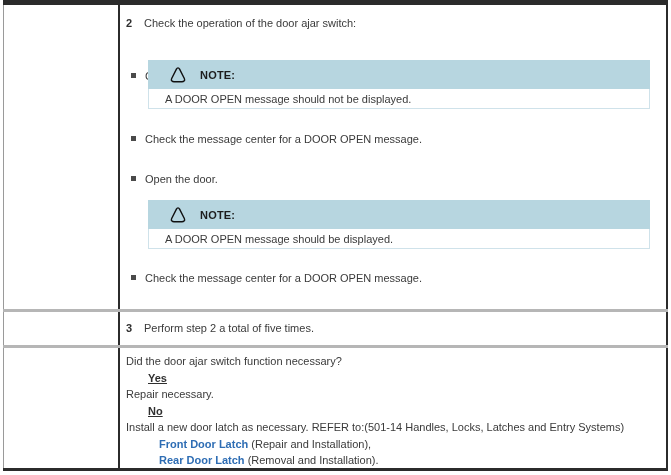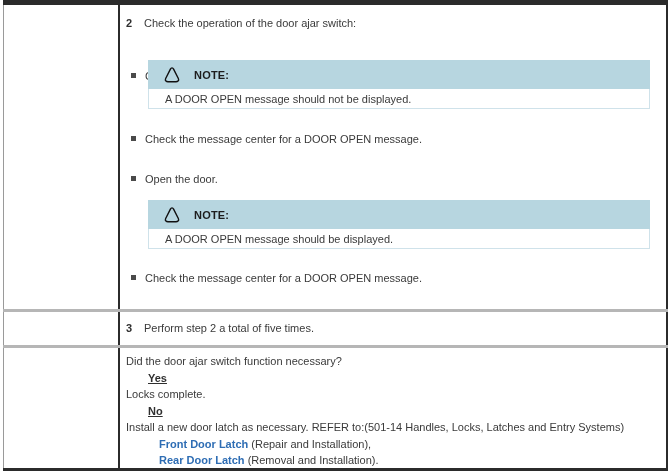--- a/index.html
+++ b/index.html
@@ -136,21 +136,21 @@
   .note {
     position: absolute;
     left: 148px;
     width: 502px;
   }
   .note-head {
     background: #b7d6e0;
     height: 29px;
     display: flex;
     align-items: center;
-    padding-left: 14px;
+    padding-left: 20px;
     box-sizing: border-box;
   }
   .note-icon {
     width: 20px;
     height: 20px;
     flex: 0 0 20px;
     display: block;
   }
   .note-label {
     font-size: 11px;
@@ -273,21 +273,21 @@
   </div>
 
   <div class="step" style="left:126px;top:321px;">
     <span class="step-num">3</span>
     <span class="step-text">Perform step 2 a total of five times.</span>
   </div>
 
   <div class="decision">
     <div class="q">Did the door ajar switch function necessary?</div>
     <div class="answer">Yes</div>
-    <div class="plain">Locks complete.</div>
+    <div class="plain">Repair necessary.</div>
     <div class="answer">No</div>
     <div class="plain">Install a new door latch as necessary. REFER to:(501-14 Handles, Locks, Latches and Entry Systems)</div>
     <div class="ref">
       <span class="link">Front Door Latch</span><span> (Repair and Installation),</span>
     </div>
     <div class="ref">
       <span class="link">Rear Door Latch</span><span> (Removal and Installation).</span>
     </div>
   </div>
 

